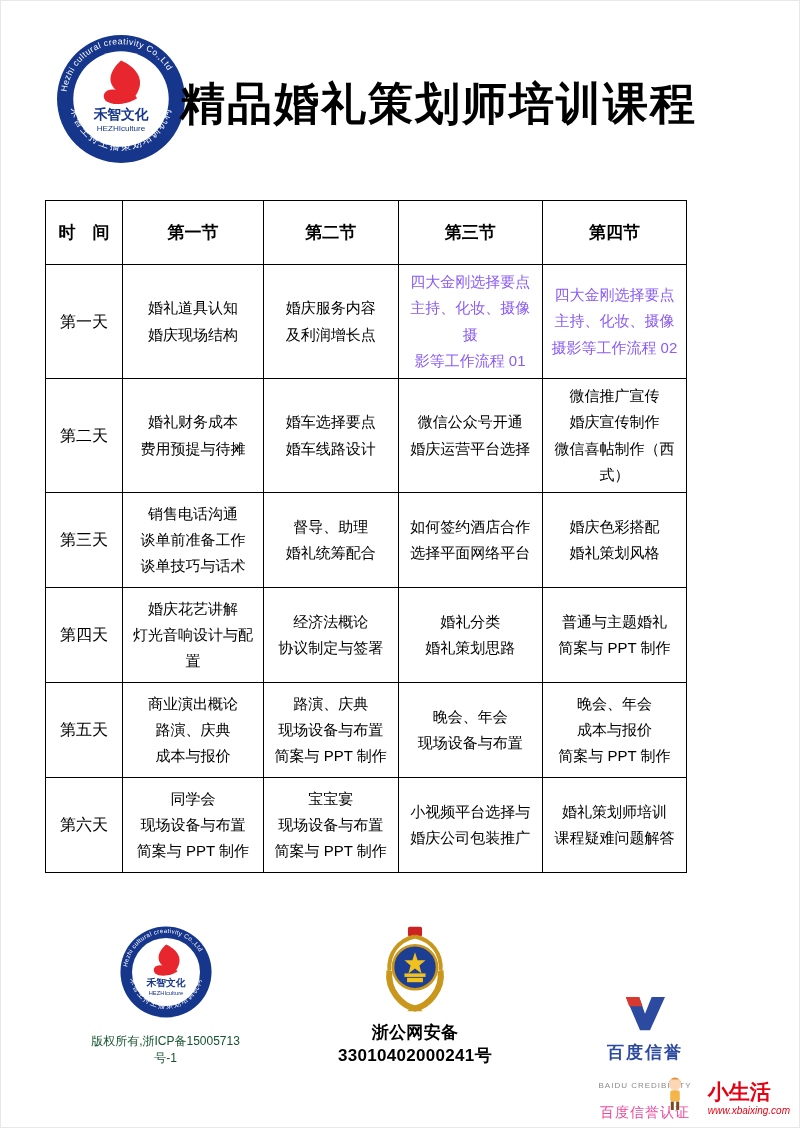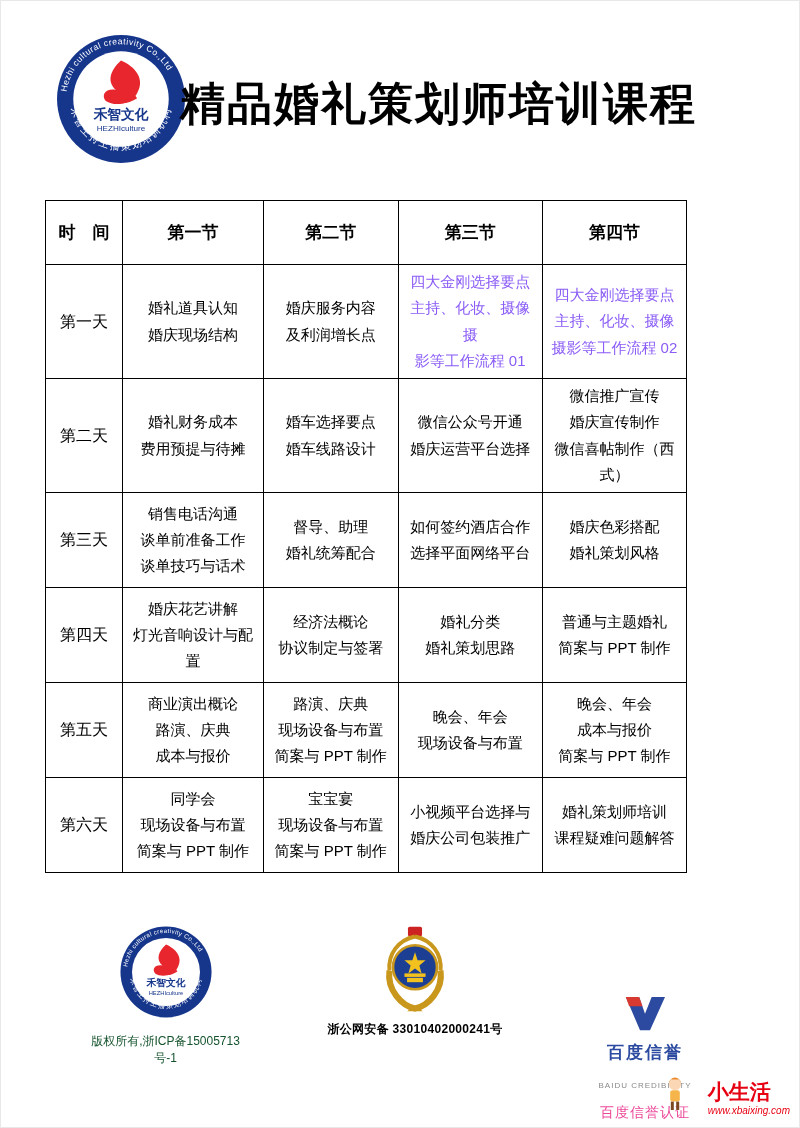--- a/index.html
+++ b/index.html
@@ -21,21 +21,21 @@
   .course-table td.day { font-size:16px; }
   .course-table td.red { color:#8b5cf6; }
 
   
   .footer-logo-block { position:absolute; left:88px; top:925px; width:155px; text-align:center; }
   .footer-logo-block .logo-svg { width:94px; height:94px; }
   .copyright { margin-top:10px; font-size:12px; color:#14532d; }
 
   .police-block { position:absolute; left:322px; top:925px; width:186px; text-align:center; }
   .badge-svg { width:80px; height:88px; }
-  .police-number { margin-top:4px; font-size:12px; font-weight:bold; color:#000; letter-spacing:0.3px; }
+  .police-number { margin-top:4px; font-size:17px; font-weight:bold; color:#000; letter-spacing:0.3px; }
 
   .baidu-block { position:absolute; left:570px; top:987px; width:150px; text-align:center; }
   .baidu-v-svg { width:52px; height:50px; }
   .baidu-cn { font-size:17px; font-weight:bold; color:#2b4aa0; letter-spacing:2px; }
   .baidu-en { font-size:8px; color:#8a8a8a; letter-spacing:1px; margin-top:17px; }
   .baidu-cert { margin-top:14px; font-size:14px; color:#ec4899; letter-spacing:1px; }
 
   
   .watermark { position:absolute; right:10px; bottom:12px; display:flex; align-items:flex-end; gap:21px;margin-top:28px; }
   .wm-char-svg { width:24px; height:42px; }

